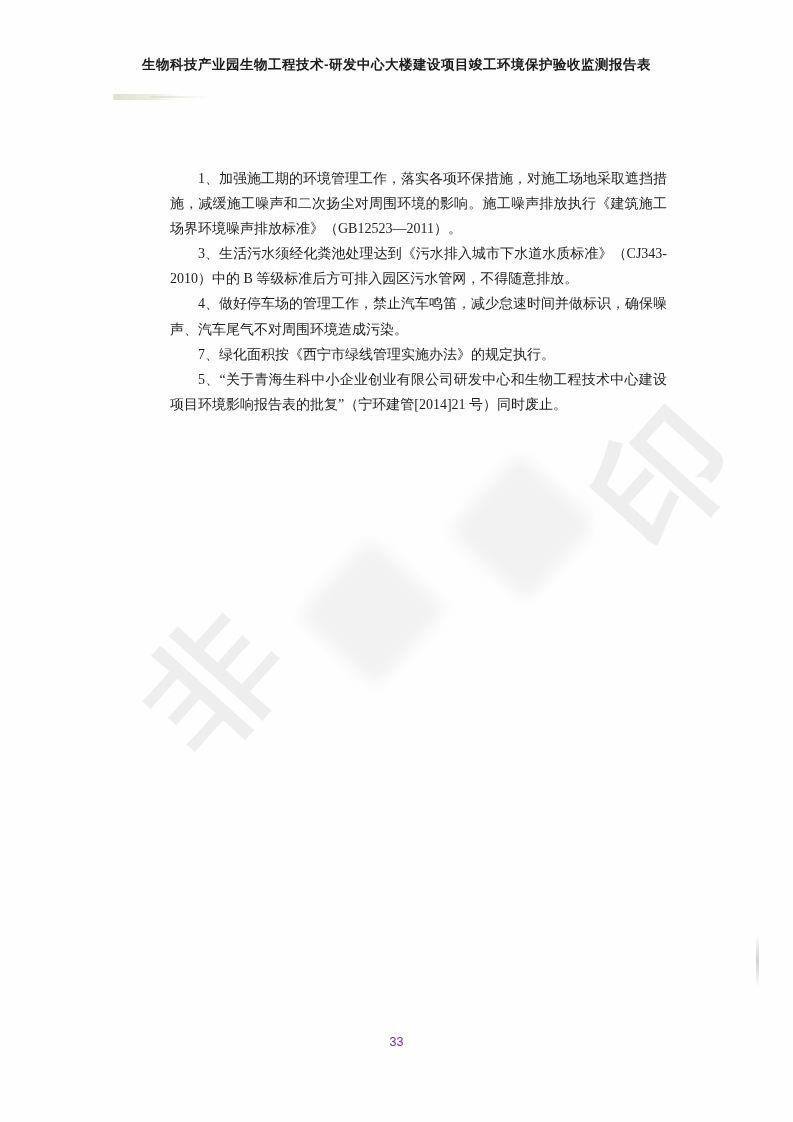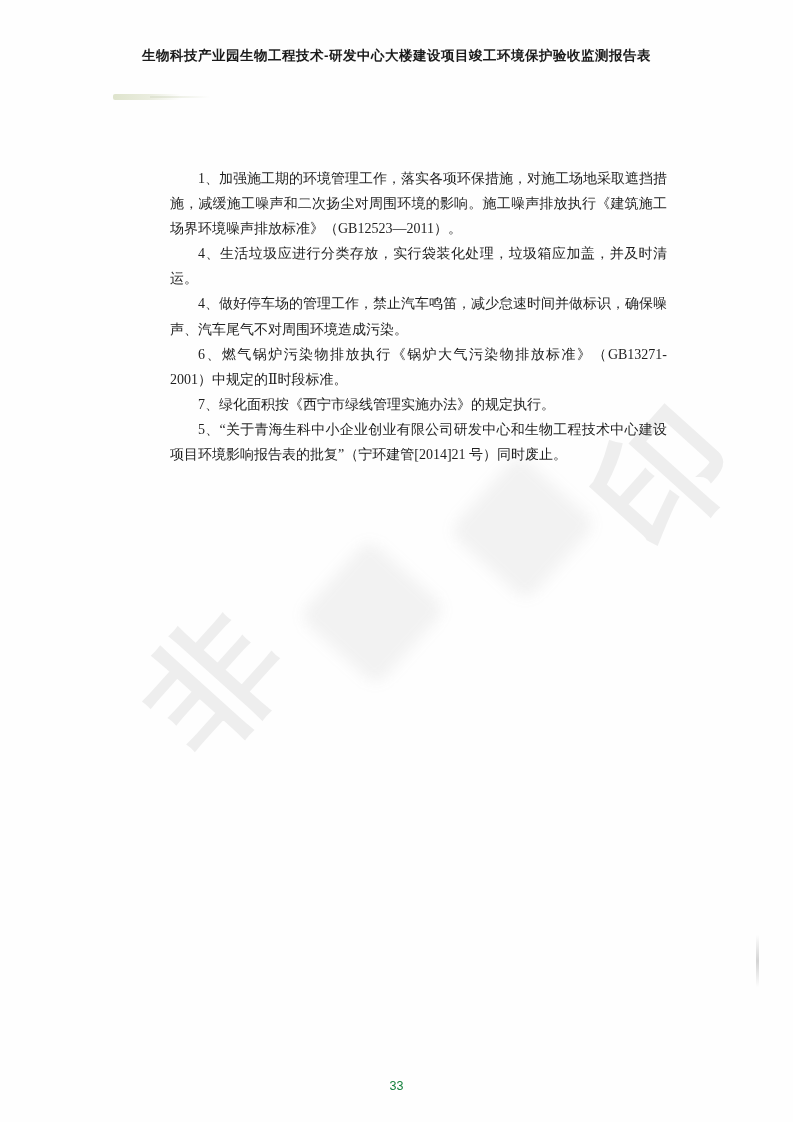--- a/index.html
+++ b/index.html
@@ -10,21 +10,21 @@
   .page {
     position: relative;
     width: 793px;
     height: 1122px;
     background: #fefefe;
     overflow: hidden;
     font-family: "Liberation Serif", "DejaVu Serif", serif;
   }
   .doc-header {
     position: absolute;
-    top: 47px;
+    top: 56px;
     left: 0;
     right: 0;
     text-align: center;
     font-family: "Liberation Sans", "DejaVu Sans", sans-serif;
     font-size: 13.5px;
     font-weight: bold;
     color: #1b1b1b;
     letter-spacing: 0.5px;
   }
   .scan-smudge {
@@ -97,22 +97,21 @@
     background: linear-gradient(to bottom, rgba(180,180,180,0), rgba(160,160,160,0.45), rgba(180,180,180,0));
   }
   .page-number {
     position: absolute;
     top: 1035px;
     left: 0;
     right: 0;
     text-align: center;
     font-family: "Liberation Sans", "DejaVu Sans", sans-serif;
     font-size: 12.5px;
-    color: #15803d;
-    margin-top: 44px;
+    color: #6d28d9;
   }
 </style>
 </head>
 <body>
 
 <div class="page">
 
   <div class="doc-header">生物科技产业园生物工程技术-研发中心大楼建设项目竣工环境保护验收监测报告表</div>
 
   <div class="scan-smudge"></div>
@@ -120,23 +119,22 @@
 
   <div class="watermark">
     <span class="wm-glyph g1">非</span>
     <div class="wm-blob b1"></div>
     <div class="wm-blob b2"></div>
     <span class="wm-glyph g2">印</span>
   </div>
 
   <div class="body-text">
     <p>1、加强施工期的环境管理工作，落实各项环保措施，对施工场地采取遮挡措施，减缓施工噪声和二次扬尘对周围环境的影响。施工噪声排放执行《建筑施工场界环境噪声排放标准》（GB12523—2011）。</p>
-    <p>4、生活垃圾应进行分类存放，实行袋装化处理，垃圾箱应加盖，并及时清运。</p>
+    <p>3、生活污水须经化粪池处理达到《污水排入城市下水道水质标准》（CJ343-2010）中的 B 等级标准后方可排入园区污水管网，不得随意排放。</p>
     <p>4、做好停车场的管理工作，禁止汽车鸣笛，减少怠速时间并做标识，确保噪声、汽车尾气不对周围环境造成污染。</p>
-    <p>6、燃气锅炉污染物排放执行《锅炉大气污染物排放标准》（GB13271-2001）中规定的Ⅱ时段标准。</p>
     <p>7、绿化面积按《西宁市绿线管理实施办法》的规定执行。</p>
     <p>5、“关于青海生科中小企业创业有限公司研发中心和生物工程技术中心建设项目环境影响报告表的批复”（宁环建管[2014]21 号）同时废止。</p>
   </div>
 
   <div class="edge-artifact"></div>
 
   <div class="page-number">33</div>
 
 </div>
 

